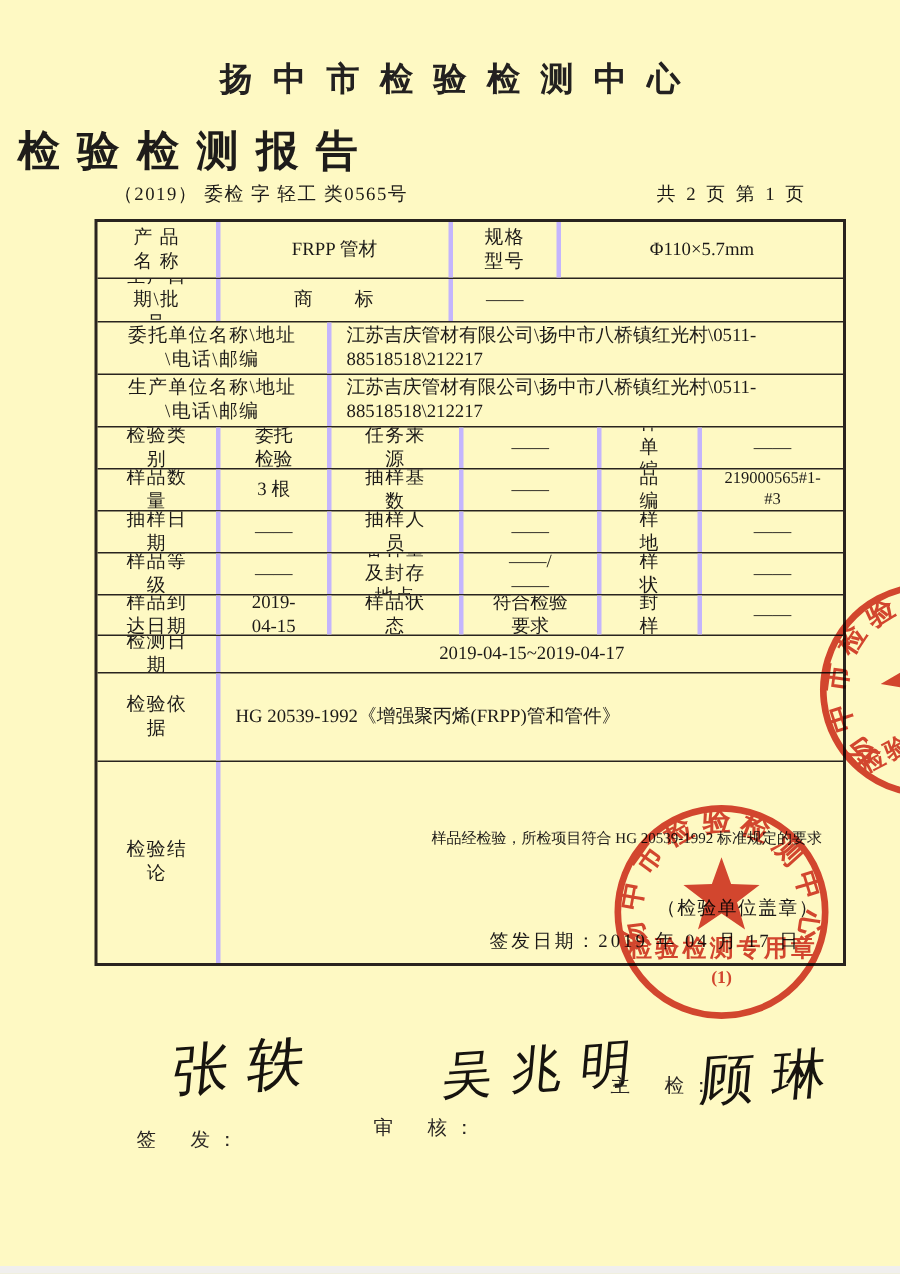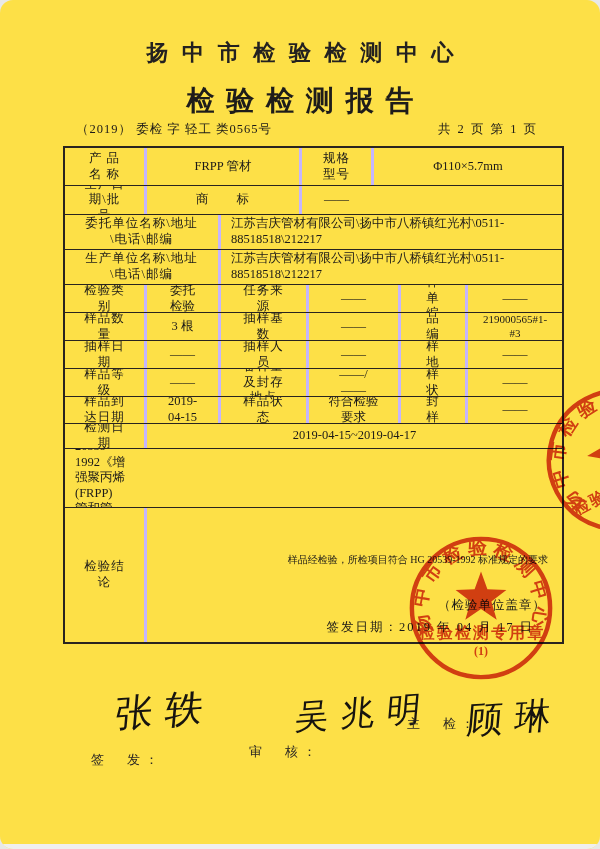--- a/index.html
+++ b/index.html
@@ -1,30 +1,29 @@
 <!DOCTYPE html>
 <html><head>
 <meta charset="utf-8">
 <style>
   html,body{margin:0;padding:0;background:#e8e8e8;}
   .page{
     position:relative;width:600px;height:849px;margin:0 auto;
-    background:#fde047;overflow:hidden;
+    background:#fef9c3;overflow:hidden;
     font-family:"Liberation Serif","DejaVu Serif",serif;
     color:#1c1a18;
-    border-radius:13px;
   }
   
   .org-name{
     position:absolute;top:38px;left:0;width:100%;text-align:center;
     font-size:22px;font-weight:bold;letter-spacing:0.62em;text-indent:0.62em;
     color:#232120;
   }
   .report-title{
-    position:absolute;top:82px;left:0;width:100%;text-align:center;
+    position:absolute;top:82px;left:0;width:100%;
     font-size:28px;font-weight:bold;letter-spacing:0.42em;text-indent:0.42em;
     color:#1e1c1a;
   }
   .doc-no{position:absolute;top:121px;left:76px;font-size:12.5px;letter-spacing:1px;}
   .pagination{position:absolute;top:121px;right:62px;font-size:12.5px;letter-spacing:2px;}
   
   .report-table{
     position:absolute;left:63px;top:146px;width:501px;
     border:2px solid #29241f;box-sizing:border-box;
   }
@@ -146,20 +145,21 @@
       <div class="tc lab">检查封样人员</div>
       <div class="tc">——</div>
     </div>
 
     <div class="tr g2b" style="height:25px">
       <div class="tc lab">检测日期</div>
       <div class="tc">2019-04-15~2019-04-17</div>
     </div>
 
     <div class="tr g2b" style="height:59px">
+      <div class="tc lab">检验依据</div>
       <div class="tc left">HG 20539-1992《增强聚丙烯(FRPP)管和管件》</div>
     </div>
 
     <div class="tr g2b" style="height:135px">
       <div class="tc lab">检验结论</div>
       <div class="tc conclusion-cell">
         <div class="conclusion-text">样品经检验，所检项目符合 HG 20539-1992 标准规定的要求</div>
         <div class="seal-note">（检验单位盖章）</div>
         <div class="issue-line">
           <span>签发日期：</span><span>2019 年 04 月 17 日</span>

